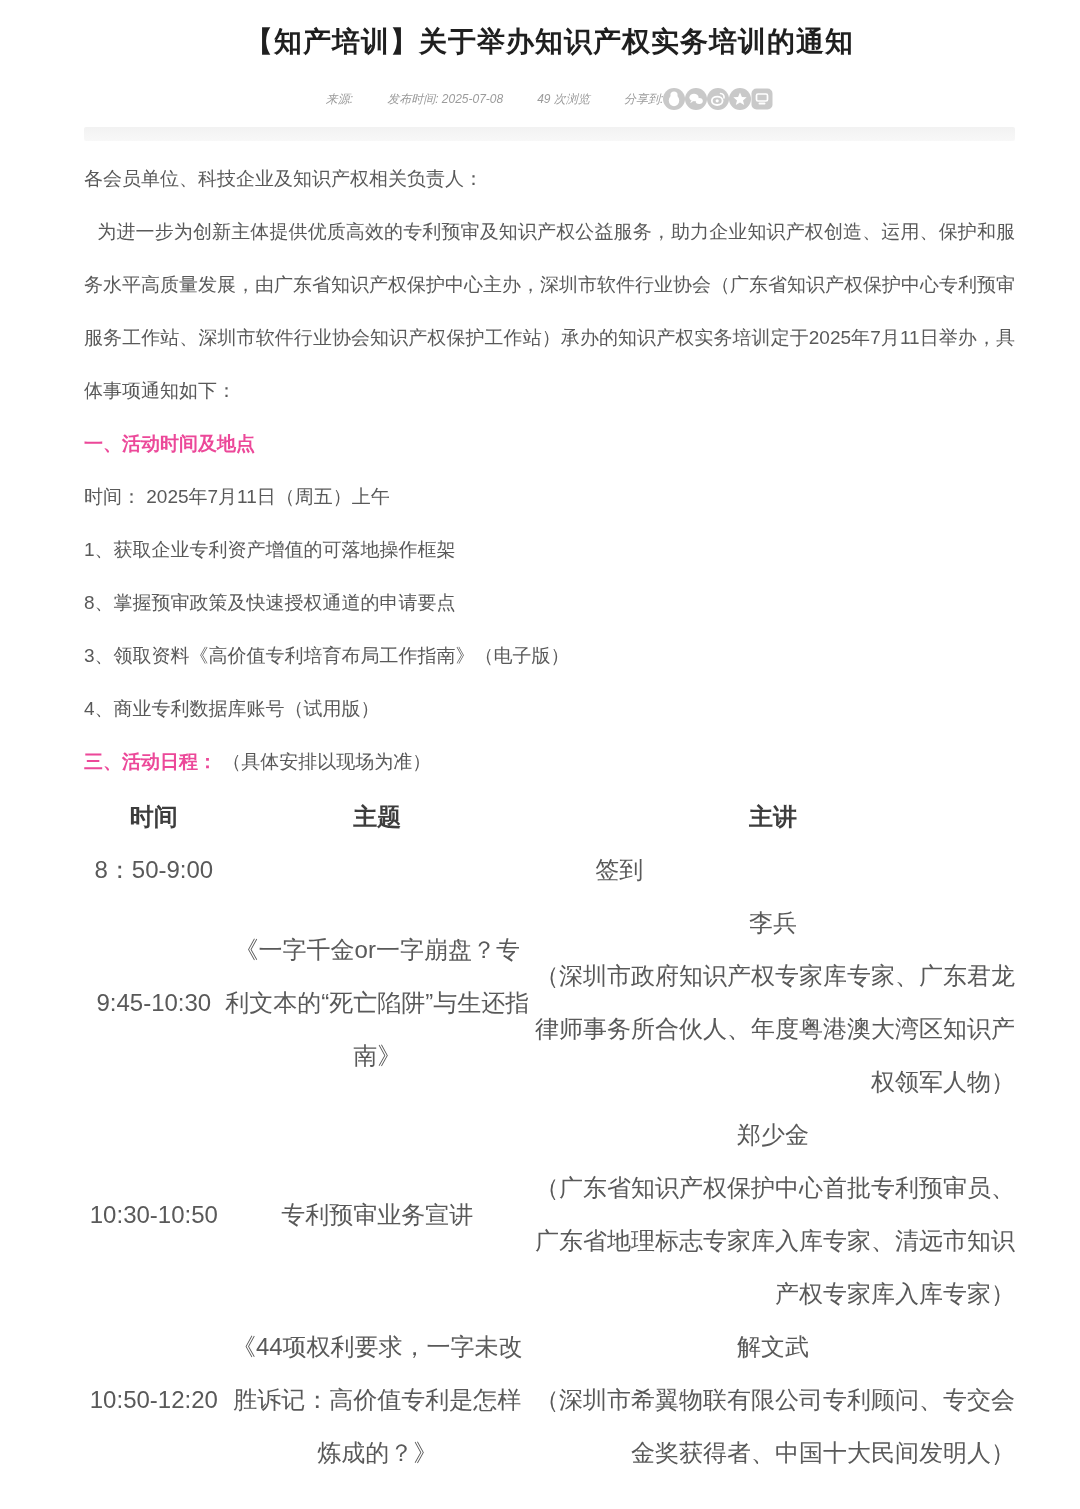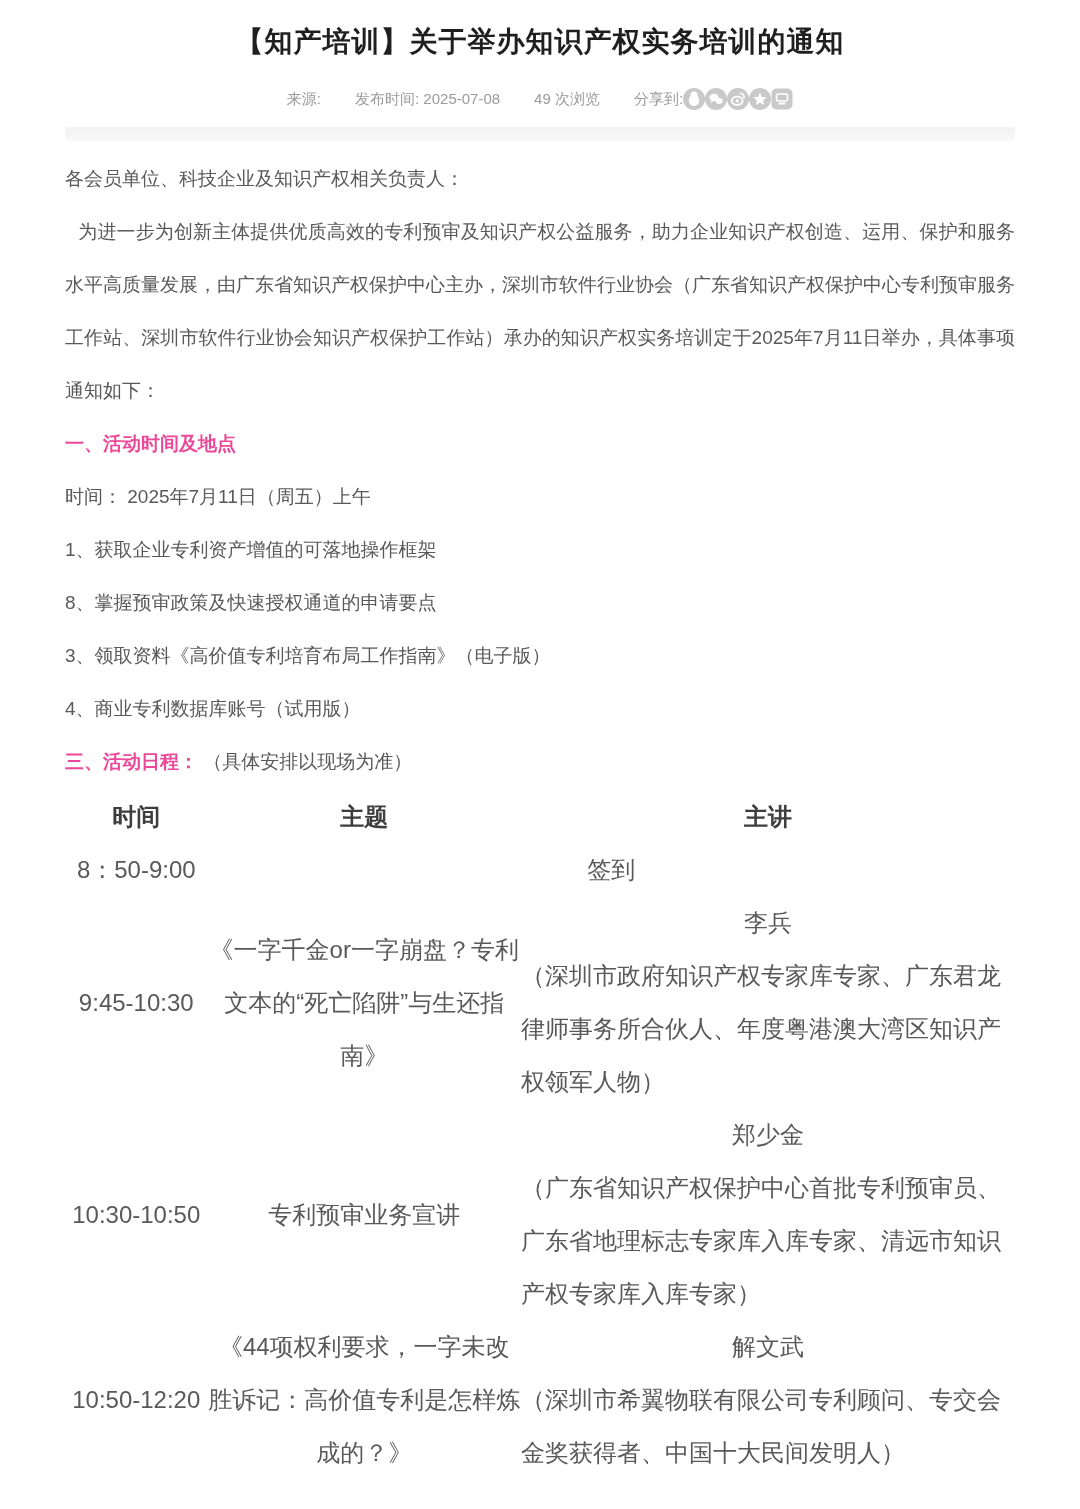--- a/index.html
+++ b/index.html
@@ -4,40 +4,41 @@
 <style>
   * { margin: 0; padding: 0; box-sizing: border-box; }
   html, body { background: #ffffff; }
   body {
     width: 1080px;
     height: 1509px;
     overflow: hidden;
     font-family: "Liberation Sans", "DejaVu Sans", sans-serif;
     color: #595959;
   }
-  .page { padding: 22px 65px 0 65px; }
+  .page { padding: 22px 65px 0 65px; margin-left: 19px; }
 
   
   .title {
     text-align: center;
     font-size: 28px;
     font-weight: bold;
     color: #1f1f1f;
     line-height: 40px;
     letter-spacing: 1px;
   }
   .meta {
     margin-top: 26px;
     display: flex;
     justify-content: center;
     align-items: center;
     gap: 34px;
-    font-size: 15px;
+    font-size: 12px;
     color: #9b9b9b;
     line-height: 22px;
+    font-style: italic;
   }
   .share-group { display: flex; align-items: center; gap: 0; }
   .share-icon { display: inline-block; width: 22px; height: 22px; cursor: pointer; }
   .divider-band {
     margin-top: 17px;
     height: 14px;
     background: linear-gradient(to bottom, #f2f2f2, #f8f8f8);
     border-radius: 2px;
   }
 
@@ -62,21 +63,21 @@
     text-align: center;
   }
   table.schedule td {
     text-align: center;
     vertical-align: middle;
     color: #595959;
   }
   .col-time  { width: 15%; }
   .col-topic { width: 33%; }
   .col-speaker { width: 52%; }
-  .speaker-desc { text-align: left; }
+  .speaker-desc { text-align: right; }
 </style>
 </head>
 <body>
 
 <div class="page">
 
   <h1 class="title">【知产培训】关于举办知识产权实务培训的通知</h1>
 
   <div class="meta">
     <span>来源:</span>

